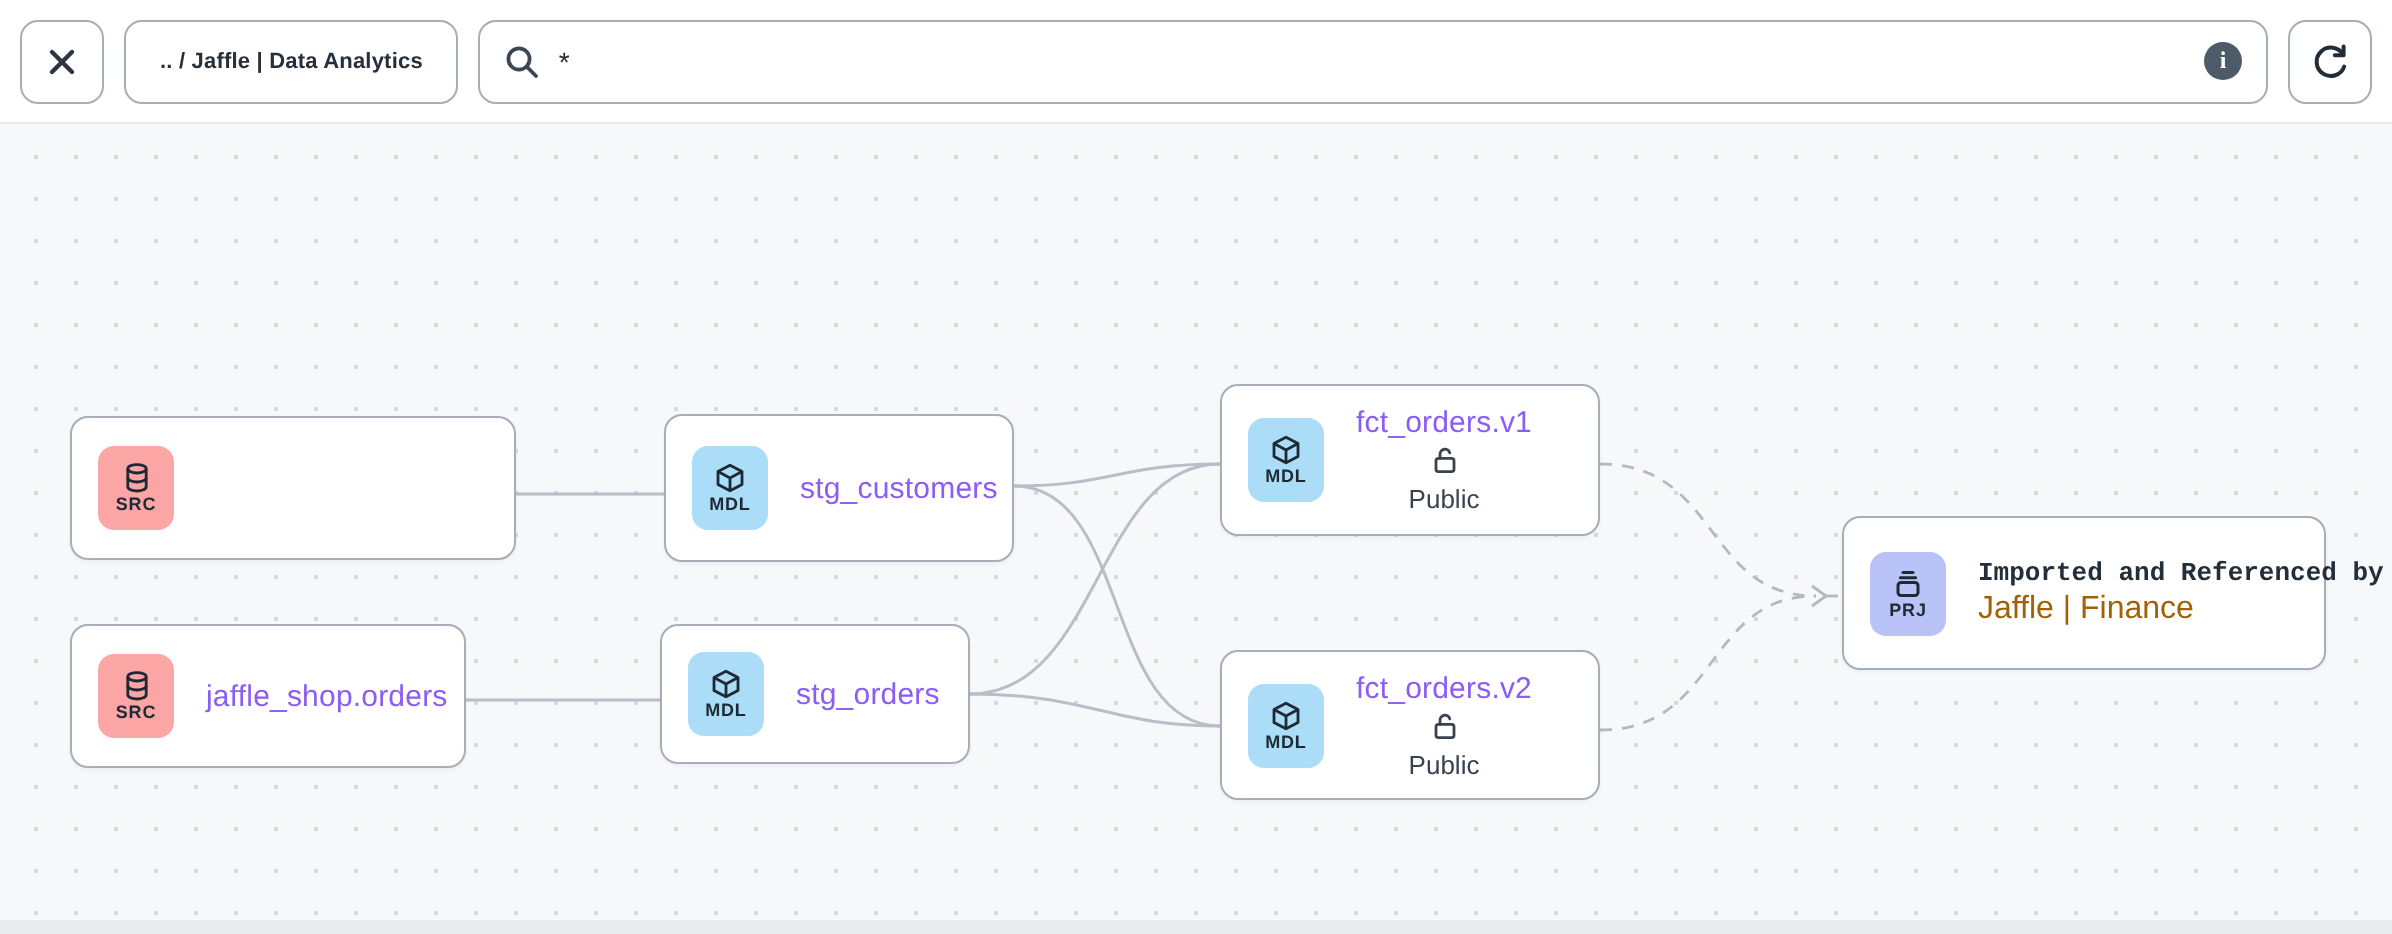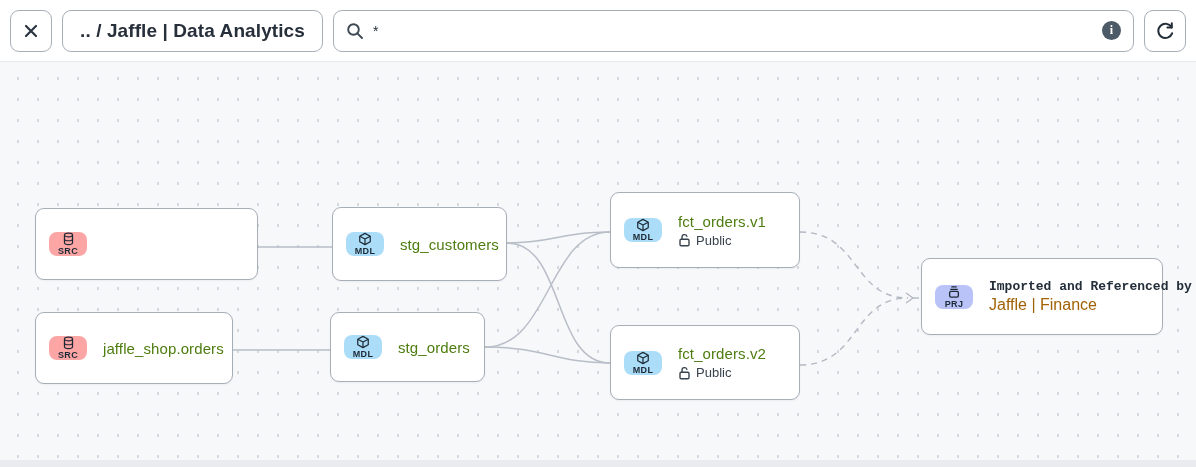--- a/index.html
+++ b/index.html
@@ -12,21 +12,21 @@
     background:#ffffff; border-bottom:1px solid #e6e8ea;
     display:flex; align-items:center; gap:10px; padding:0 10px;
   }
   .tb-btn {
     height:42px; background:#fff; border:1px solid #a6aeb8; border-radius:9px;
     display:flex; align-items:center; justify-content:center;
     color:#2c3641; cursor:pointer; flex:0 0 auto;
   }
   .tb-square { width:42px; }
   .breadcrumb-chip {
-    padding:0 17px; font-size:19px; font-weight:700; color:#262f3a;
+    padding:0 17px; font-size:11px; font-weight:700; color:#262f3a;
     letter-spacing:.1px; white-space:nowrap;
   }
   .searchbox {
     flex:1 1 auto; height:42px; background:#fff; border:1px solid #a6aeb8;
     border-radius:9px; display:flex; align-items:center; padding:0 12px; gap:9px;
   }
   .searchbox input {
     flex:1; border:none; outline:none; font-size:14px; color:#222c36;
     font-family:"Liberation Sans", sans-serif; background:transparent;
   }
@@ -52,33 +52,33 @@
   .edge-dashed { fill:none; stroke:#b3b9c3; stroke-width:1.4; stroke-dasharray:6 5; }
 
   
   .node {
     position:absolute; background:#ffffff; border:1px solid #a6aeb8;
     border-radius:9px; box-shadow:0 1px 2px rgba(30,40,50,.05);
     display:flex; align-items:center; gap:16px; padding:0 16px 0 13px;
     cursor:pointer;
   }
   .badge {
-    width:38px; height:24px; border-radius:8px; flex:0 0 auto;
+    width:38px; height:42px; border-radius:8px; flex:0 0 auto;
     display:flex; flex-direction:column; align-items:center; justify-content:center;
     color:#1d2a35; gap:1px;
   }
   .badge svg { display:block; }
   .badge-label { font-size:9px; font-weight:700; letter-spacing:.4px; line-height:1; }
   .badge-src { background:#fca5a5; }
   .badge-mdl { background:#abddf8; }
   .badge-prj { background:#b9c3f7; }
-  .node-title { font-size:15px; color:#4d7c0f; white-space:nowrap; letter-spacing:.1px; }
+  .node-title { font-size:15px; color:#8b5cf6; white-space:nowrap; letter-spacing:.1px; }
   .node-sub {
     display:flex; align-items:center; gap:5px; margin-top:3px;
-    font-size:13px; color:#39434e;
+    font-size:13px; color:#39434e;flex-direction:column;
   }
   .prj-subtitle { font-size:13px; font-weight:600; color:#232e3a; margin-bottom:2px; white-space:nowrap;font-family:Liberation Mono, monospace; }
   .prj-title { font-size:16px; color:#a16207; white-space:nowrap; }
 </style>
 </head>
 <body>
 
 <div class="topbar">
   <button class="tb-btn tb-square">
     <svg width="16" height="16" viewBox="0 0 16 16">

